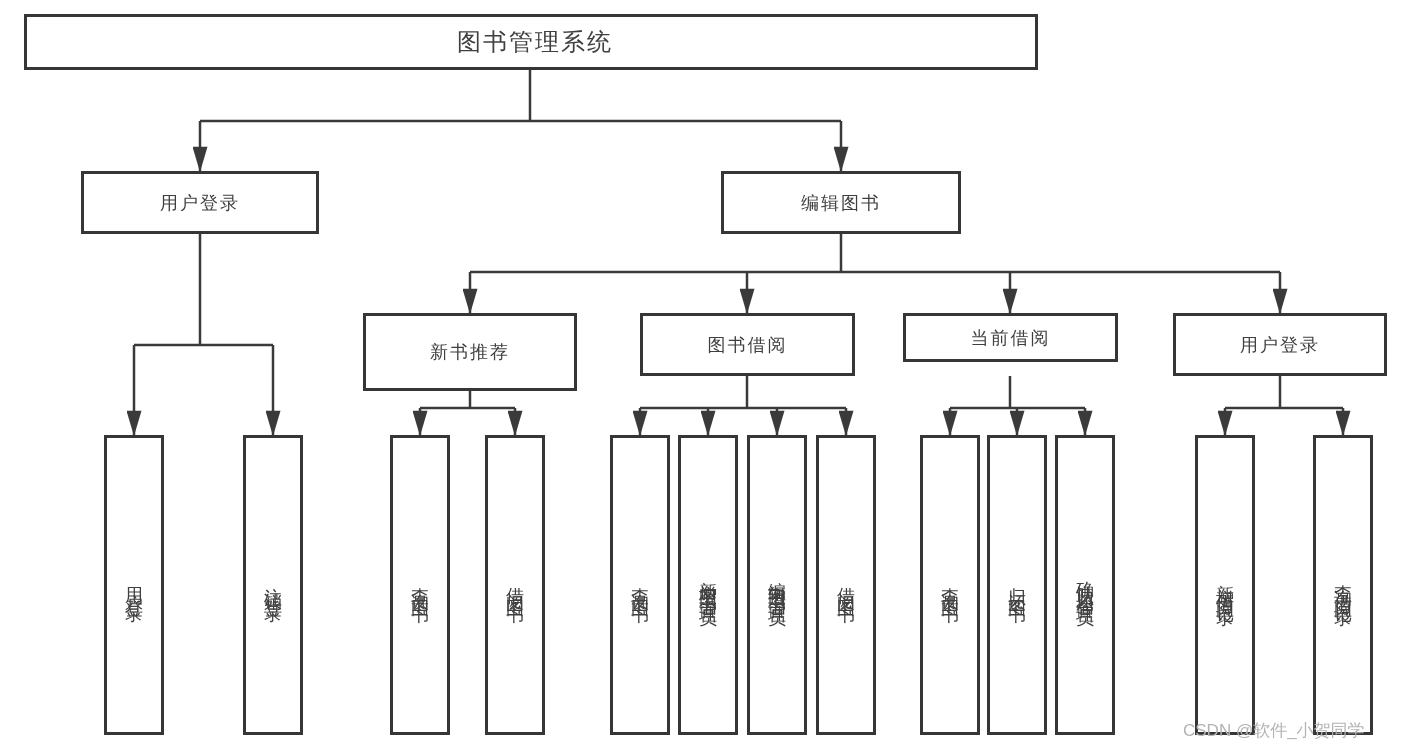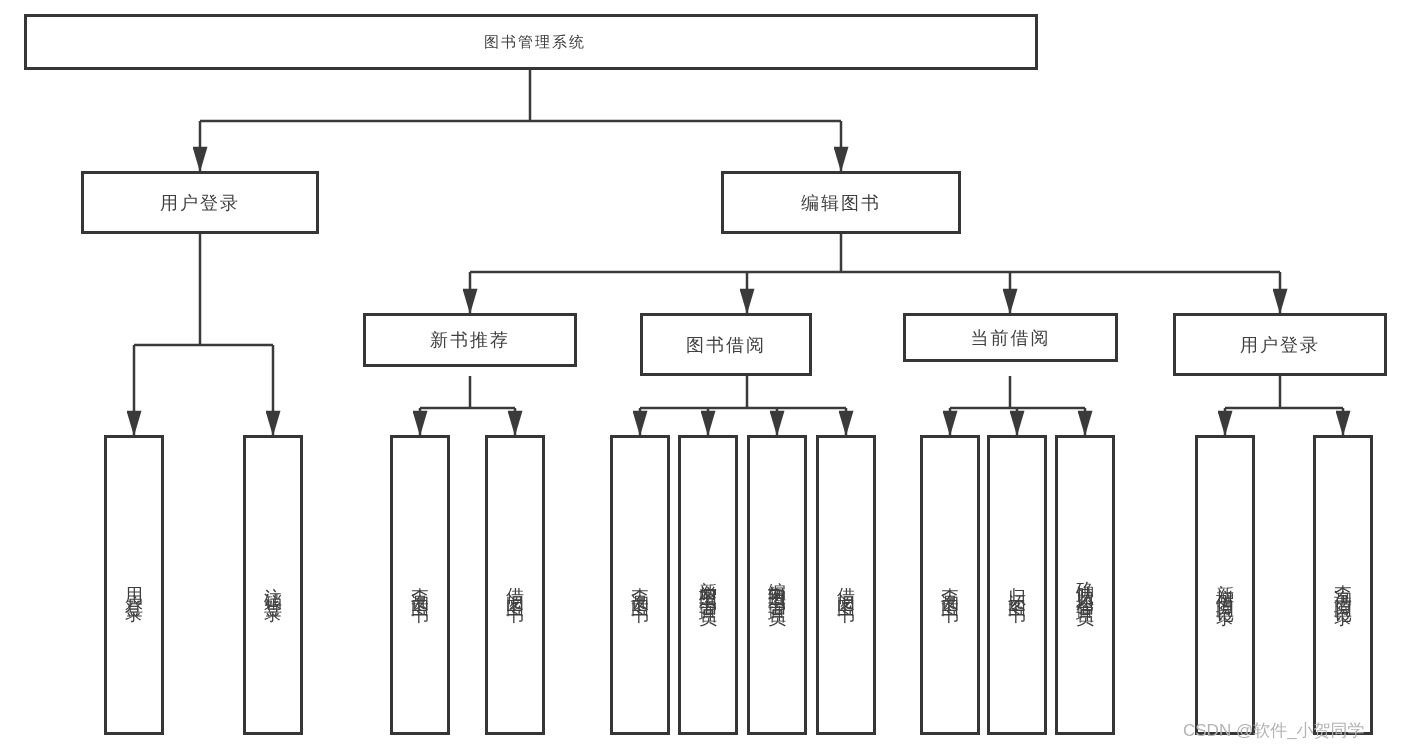--- a/index.html
+++ b/index.html
@@ -14,21 +14,21 @@
   .box{
     position:absolute;
     box-sizing:border-box;
     border:3px solid #363636;
     background:#ffffff;
     color:#3f3f3f;
     display:flex;align-items:center;justify-content:center;
     text-align:center;
   }
   .hbox{font-size:18px;letter-spacing:2px;}
-  .root{font-size:15px;padding-left:8px;}
+  .root{font-size:24px;padding-left:8px;}
   .vbox{
     width:60px;top:435px;height:300px;
     writing-mode:vertical-rl;
     text-orientation:mixed;
     font-size:18px;
     letter-spacing:6px;
     line-height:54px;
   }
   .watermark{
     position:absolute;
@@ -92,22 +92,22 @@
       <path d="M1225,408 V435" marker-end="url(#arrow)"></path>
       <path d="M1343,408 V435" marker-end="url(#arrow)"></path>
     </g>
   </svg>
 
   <div class="box hbox root" style="left:24px;top:14px;width:1014px;height:56px;">图书管理系统</div>
 
   <div class="box hbox" style="left:81px;top:171px;width:238px;height:63px;">用户登录</div>
   <div class="box hbox" style="left:721px;top:171px;width:240px;height:63px;">编辑图书</div>
 
-  <div class="box hbox" style="left:363px;top:313px;width:214px;height:54px;">新书推荐</div>
-  <div class="box hbox" style="left:640px;top:313px;width:172px;height:63px;">图书借阅</div>
+  <div class="box hbox" style="left:363px;top:313px;width:214px;height:78px;">新书推荐</div>
+  <div class="box hbox" style="left:640px;top:313px;width:215px;height:63px;">图书借阅</div>
   <div class="box hbox" style="left:903px;top:313px;width:215px;height:49px;">当前借阅</div>
   <div class="box hbox" style="left:1173px;top:313px;width:214px;height:63px;">用户登录</div>
 
   <div class="box vbox" style="left:104px;">用户登录</div>
   <div class="box vbox" style="left:243px;">注销登录</div>
 
   <div class="box vbox" style="left:390px;">查询图书</div>
   <div class="box vbox" style="left:485px;">借阅图书</div>
 
   <div class="box vbox" style="left:610px;">查询图书</div>

